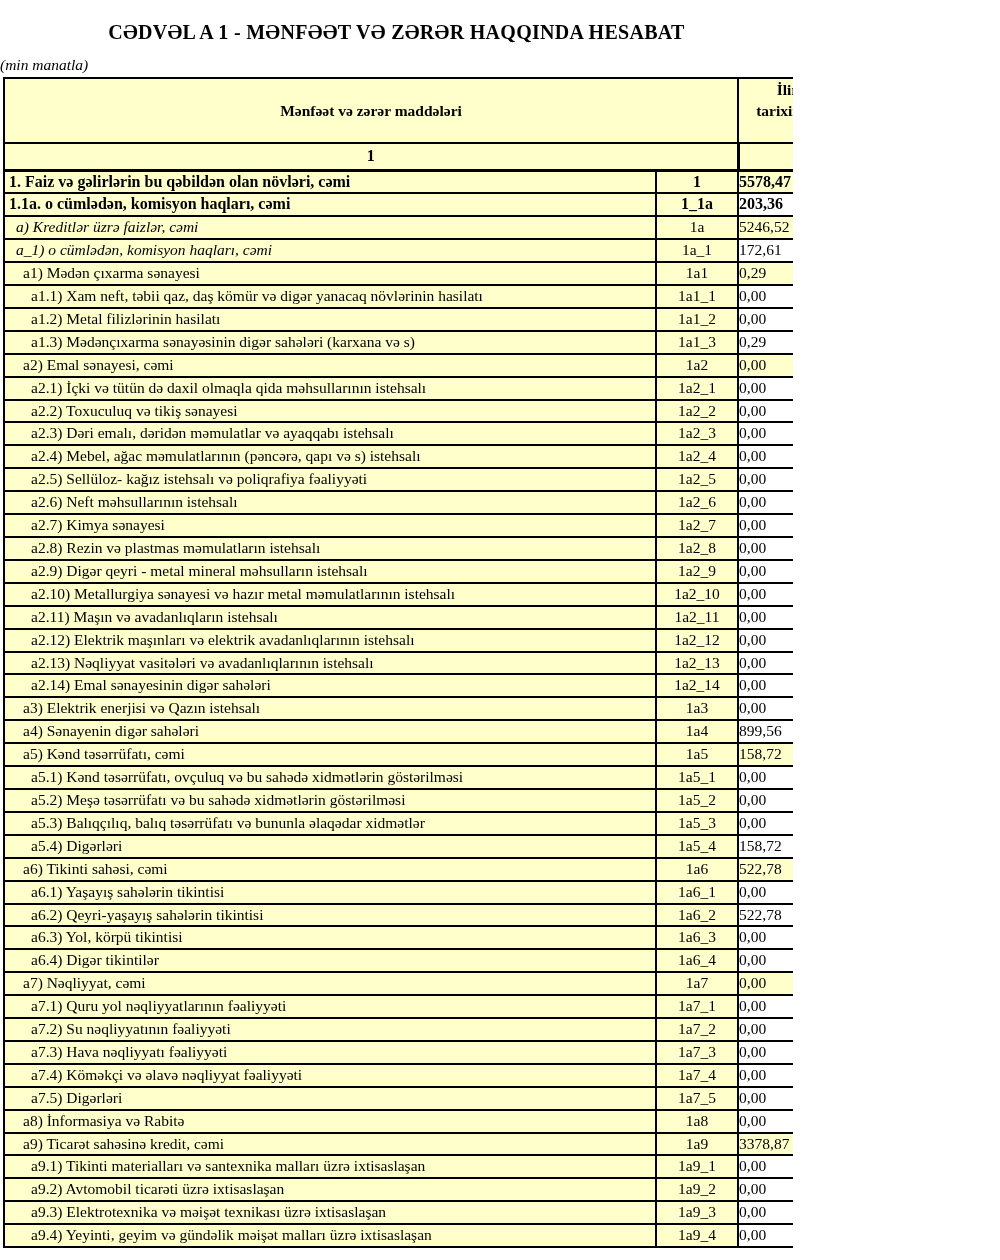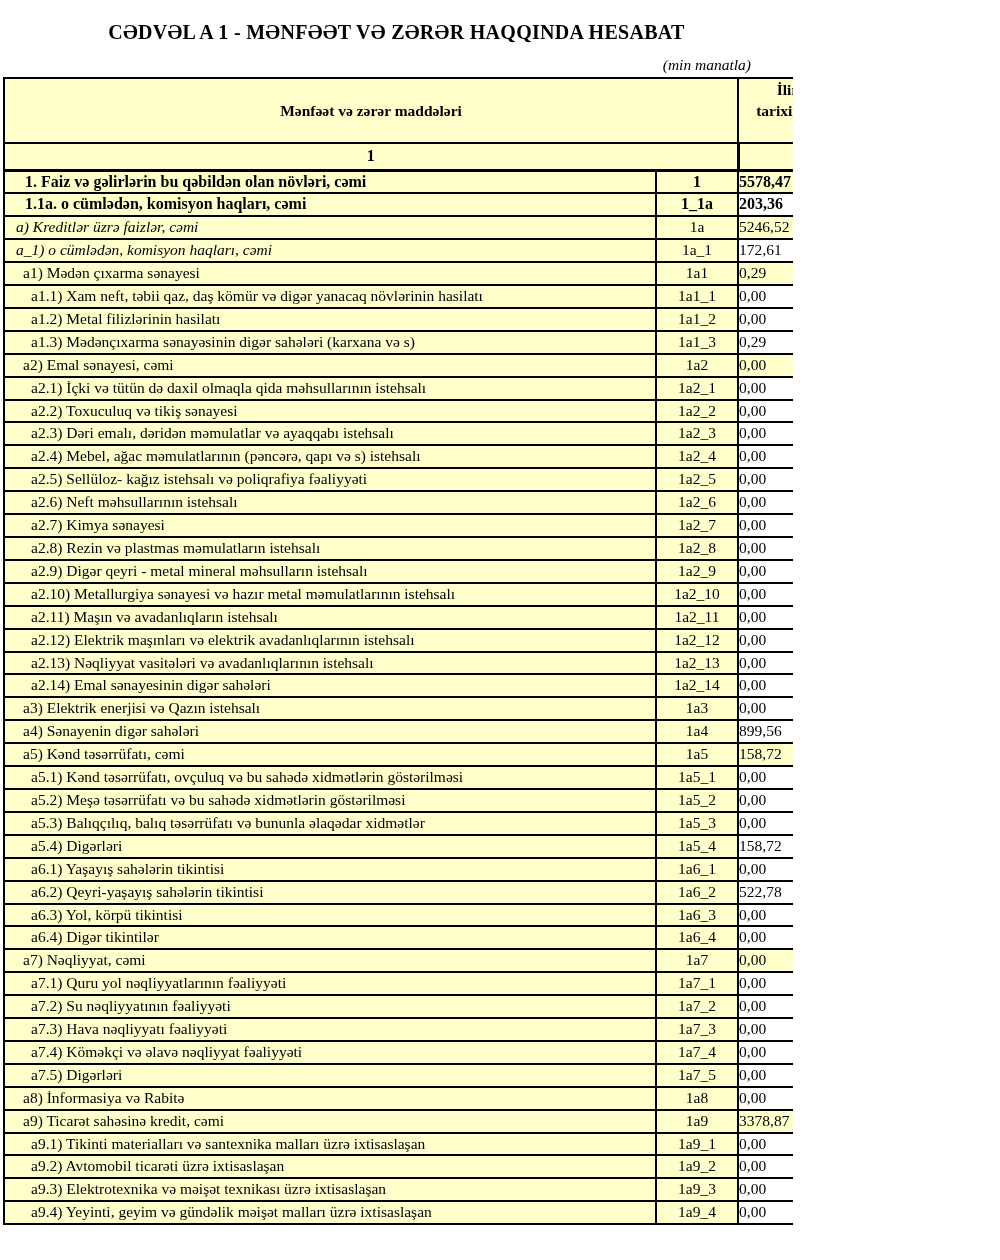--- a/index.html
+++ b/index.html
@@ -15,21 +15,20 @@
 
   .title {
     text-align: center;
     font-weight: bold;
     font-size: 20px;
     letter-spacing: 0.3px;
     margin: 21px 20px 0 20px;
     white-space: nowrap;
   }
   .unit-note {
-    text-align: right;
     font-style: italic;
     font-size: 15.5px;
     margin: 12px 42px 3px 0;
     line-height: 18px;
   }
 
   table.pnl {
     border-collapse: collapse;
     table-layout: fixed;
     width: 964px;
@@ -81,21 +80,21 @@
   }
   td.c-label { text-align: left; }
   td.c-code  { text-align: center; }
   td.c-value {
     text-align: left;
     padding-right: 5px;
     border-left-width: 3px;
   }
   td.c-value.bg-white { background: #ffffff; }
 
-  tr.ind0 td.c-label { padding-left: 20px; }
+  tr.ind0 td.c-label { padding-left: 4px; }
   tr.ind1 td.c-label { padding-left: 11px; font-style: italic; }
   tr.ind2 td.c-label { padding-left: 18px; }
   tr.ind3 td.c-label { padding-left: 26px; border-radius: 6px; }
   tr.bold td { font-weight: bold; font-size: 16px; }
 </style>
 </head>
 <body>
 
 <div class="page">
 
@@ -293,20 +292,25 @@
     <td class="c-code">1a5_3</td>
     <td class="c-value bg-white">0,00</td>
   </tr>
 
   <tr class="ind3">
     <td class="c-label">a5.4) Digərləri</td>
     <td class="c-code">1a5_4</td>
     <td class="c-value bg-white">158,72</td>
   </tr>
 
+  <tr class="ind2">
+    <td class="c-label">a6) Tikinti sahəsi, cəmi</td>
+    <td class="c-code">1a6</td>
+    <td class="c-value">522,78</td>
+  </tr>
 
   <tr class="ind3">
     <td class="c-label">a6.1) Yaşayış sahələrin tikintisi</td>
     <td class="c-code">1a6_1</td>
     <td class="c-value bg-white">0,00</td>
   </tr>
 
   <tr class="ind3">
     <td class="c-label">a6.2) Qeyri-yaşayış sahələrin tikintisi</td>
     <td class="c-code">1a6_2</td>

